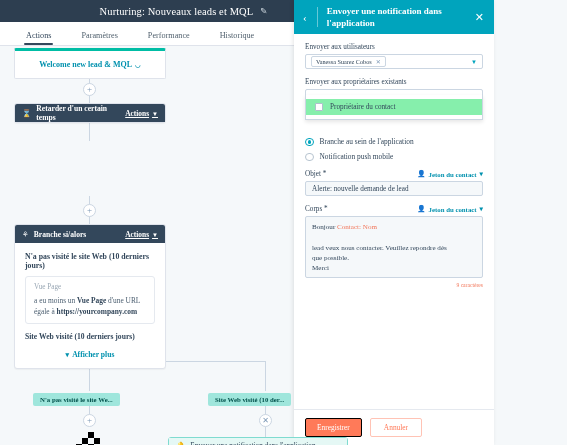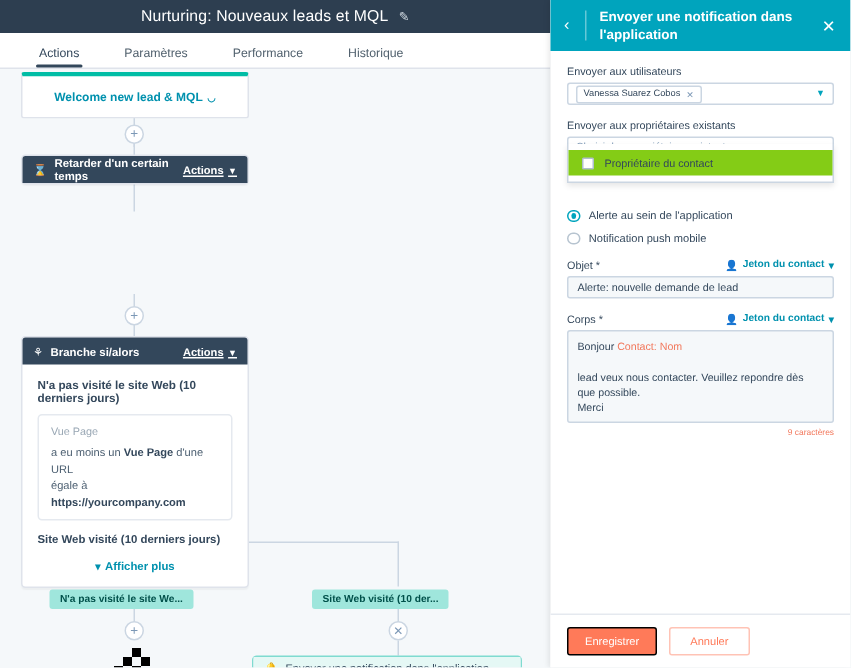--- a/index.html
+++ b/index.html
@@ -2,21 +2,21 @@
 <html><head>
 <meta charset="utf-8">
 <style>
   * { box-sizing: border-box; margin: 0; padding: 0; }
   html, body {
     width: 567px; height: 445px;
     font-family: "Liberation Sans", sans-serif;
     overflow: hidden;
     background: #f5f8fa;
   }
-  #app { position: relative; width: 567px; height: 445px; }
+  #app { position: relative; width: 494px; height: 445px; font-family: Liberation Serif, serif; }
 
   
   #left { position: absolute; left:0; top:0; width: 367px; height: 445px; background:#f5f8fa; overflow:hidden; }
 
   .topbar {
     height: 22px; background:#2d3e50; color:#fff;
     display:flex; align-items:center; justify-content:center;
   }
   .topbar-title { font-size: 10.5px; font-weight: 400; letter-spacing:.1px; }
   .pencil-icon { margin-left:7px; font-size:8.5px; color:#cfd8e0; display:inline-block; }
@@ -138,21 +138,21 @@
   }
   .token-chip .x { color:#7c98b6; font-size:6px; cursor:pointer; }
 
   .dropdown-menu {
     position:absolute; left:0; right:0; top:17px; background:#fff;
     border:1px solid #cbd6e2; border-top:none; box-shadow:0 2px 4px rgba(0,0,0,.10);
     z-index:20; padding:4px 0;
   }
   .dropdown-item {
     display:flex; align-items:center; gap:7px; padding:4px 9px;
-    font-size:7.2px; color:#33475b; background:#84cc16; cursor:pointer;
+    font-size:7.2px; color:#33475b; background:#86efac; cursor:pointer;
   }
   .cbox { width:8px; height:8px; border:1px solid #b0bfcd; border-radius:1px; background:#fff; }
 
   .radio-row { display:flex; align-items:center; gap:6px; margin-bottom:6px; cursor:pointer; }
   .radio { width:8.5px; height:8.5px; border-radius:50%; border:1px solid #b7c4d0; background:#fff; position:relative; flex:none; }
   .radio.on { border-color:#00a4bd; }
   .radio.on:after {
     content:""; position:absolute; left:1.8px; top:1.8px; width:3.4px; height:3.4px;
     border-radius:50%; background:#00a4bd;
   }
@@ -320,21 +320,21 @@
           <div class="dropdown-item">
             <span class="cbox"></span>
             <span>Propriétaire du contact</span>
           </div>
         </div>
       </div>
 
       <div style="margin-top:33px; margin-bottom:9px;">
         <div class="radio-row">
           <span class="radio on"></span>
-          <span class="radio-label">Alerte au sein de l'application</span>
+          <span class="radio-label">Branche au sein de l'application</span>
         </div>
         <div class="radio-row">
           <span class="radio"></span>
           <span class="radio-label">Notification push mobile</span>
         </div>
       </div>
 
       <div class="field">
         <div class="field-head">
           <span class="field-label" style="margin:0">Objet *</span>

